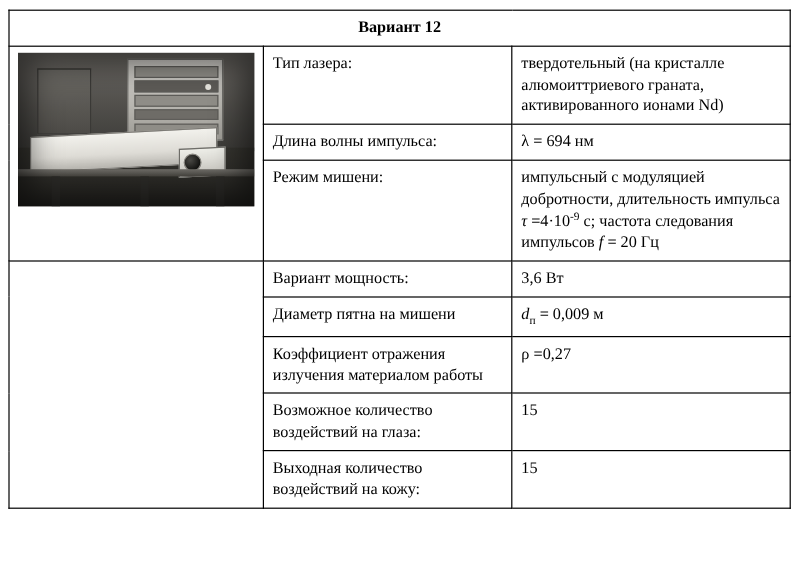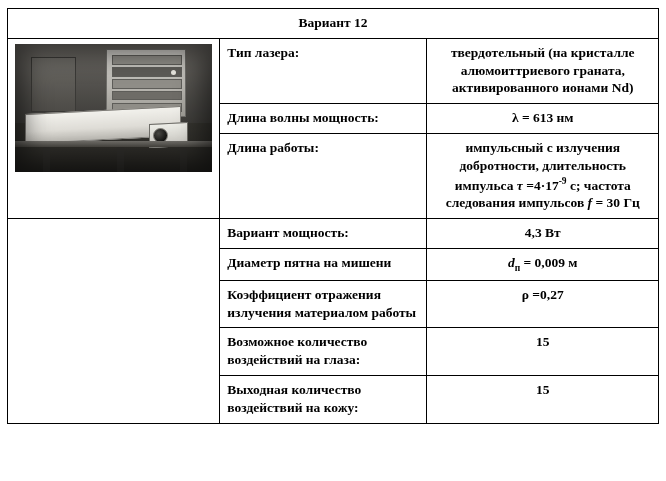--- a/index.html
+++ b/index.html
@@ -43,25 +43,24 @@
   }
   .col-img { width: 210px; }
   .col-param { width: 205px; }
   .col-value { width: 229px; }
 
   .img-cell {
     padding: 6px 6px 6px 7px;
     vertical-align: top;
   }
   .param {
-    font-weight: bold;
+    font-weight: normal;
   }
   .value {
-    font-weight: bold;
-    text-align: center;
+    font-weight: normal;
   }
 
   
   .photo {
     position: relative;
     width: 197px;
     height: 128px;
     background: #4a4a48;
     overflow: hidden;
     border: 0;
@@ -201,33 +200,33 @@
             <div class="leg l2"></div>
             <div class="leg l3"></div>
             <div class="vignette"></div>
           </div>
         </td>
         <td class="param">Тип лазера:</td>
         <td class="value">твердотельный (на кристалле алюмоиттриевого граната, активированного ионами Nd)</td>
       </tr>
 
       <tr>
-        <td class="param">Длина волны мощность:</td>
-        <td class="value">λ = 613 нм</td>
-      </tr>
-
-      <tr>
-        <td class="param">Длина работы:</td>
-        <td class="value"><span>импульсный с излучения добротности, длительность импульса </span><span class="it">τ</span><span> =4·17</span><sup>-9</sup><span> с; частота следования импульсов </span><span class="it">f</span><span> = 30 Гц</span></td>
+        <td class="param">Длина волны импульса:</td>
+        <td class="value">λ = 694 нм</td>
+      </tr>
+
+      <tr>
+        <td class="param">Режим мишени:</td>
+        <td class="value"><span>импульсный с модуляцией добротности, длительность импульса </span><span class="it">τ</span><span> =4·10</span><sup>-9</sup><span> с; частота следования импульсов </span><span class="it">f</span><span> = 20 Гц</span></td>
       </tr>
 
       <tr>
         <td class="img-cell" rowspan="5"></td>
         <td class="param">Вариант мощность:</td>
-        <td class="value">4,3 Вт</td>
+        <td class="value">3,6 Вт</td>
       </tr>
 
       <tr>
         <td class="param">Диаметр пятна на мишени</td>
         <td class="value"><span class="it">d</span><sub>п</sub><span> = 0,009 м</span></td>
       </tr>
 
       <tr>
         <td class="param">Коэффициент отражения излучения материалом работы</td>
         <td class="value">ρ =0,27</td>

